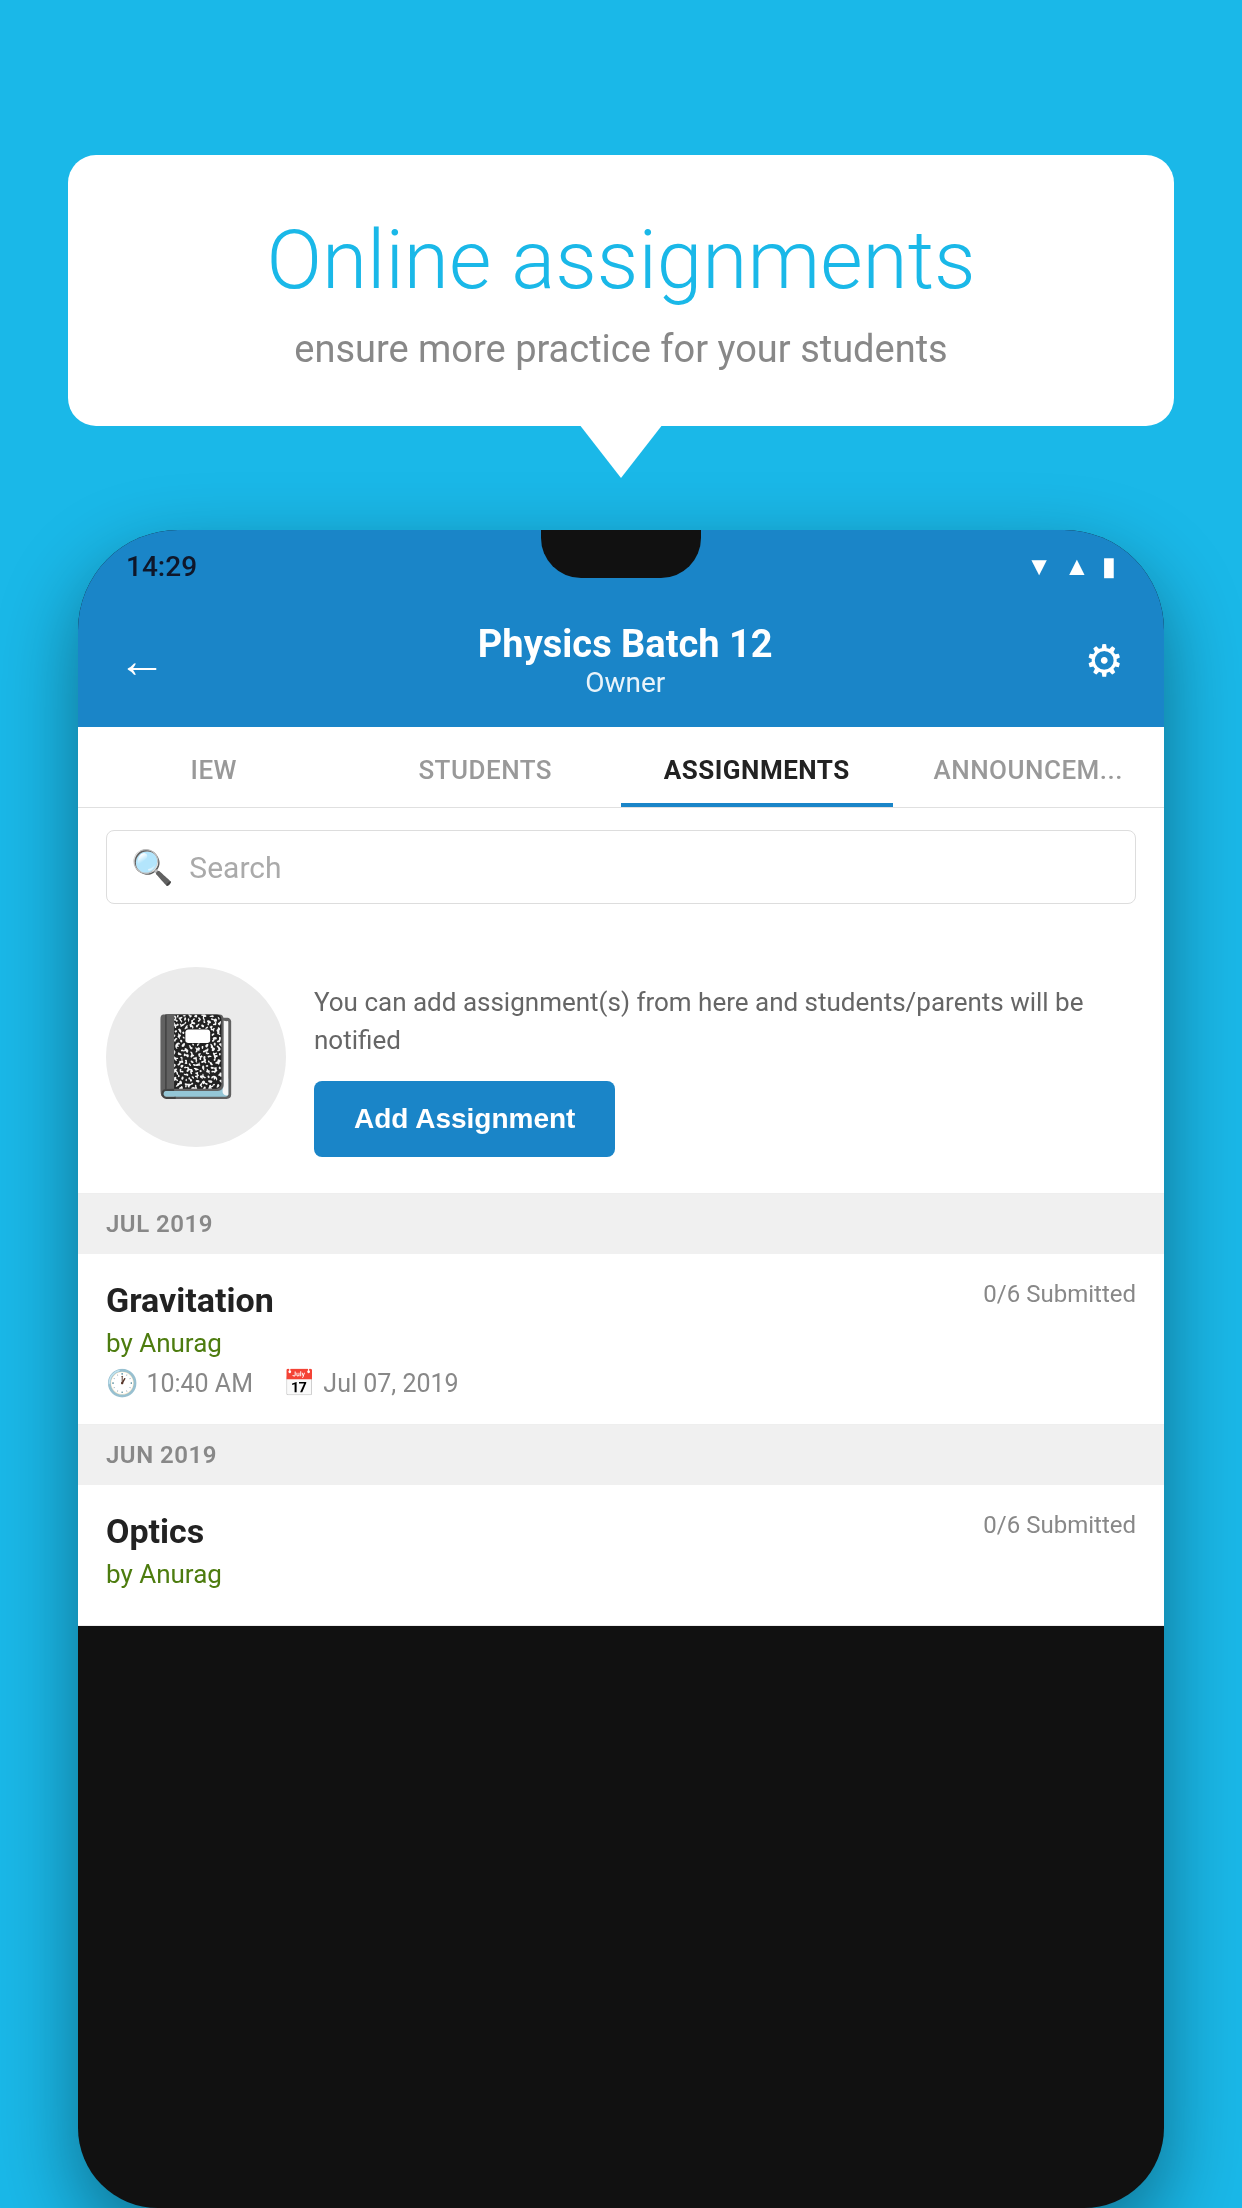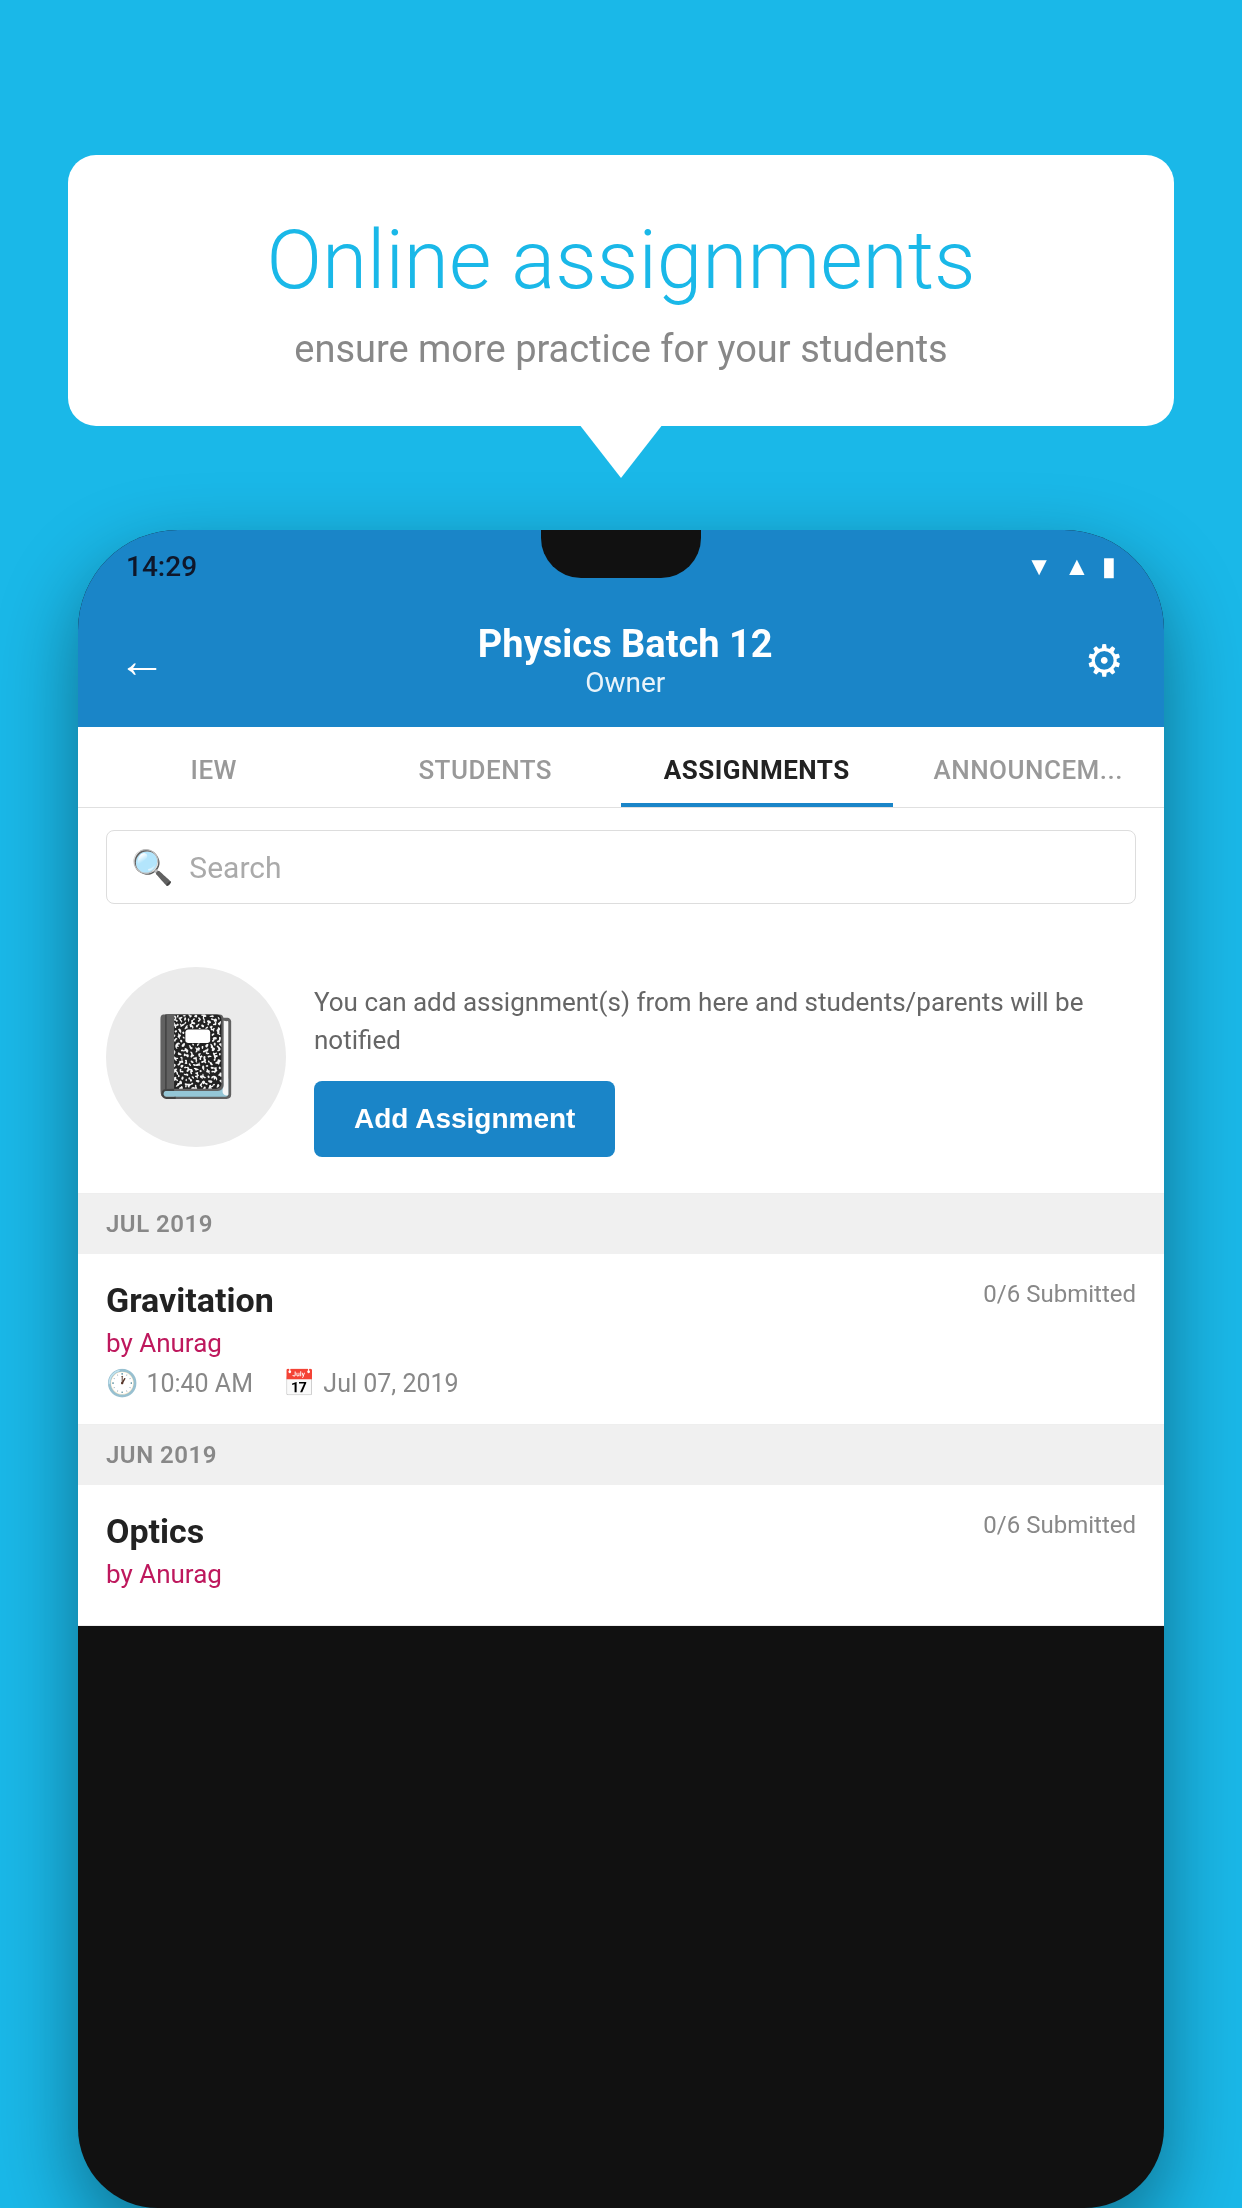--- a/index.html
+++ b/index.html
@@ -260,21 +260,21 @@
       font-size: 34px;
       font-weight: 700;
       color: #222;
     }
     .assignment-submitted {
       font-size: 24px;
       color: #888;
     }
     .assignment-author {
       font-size: 26px;
-      color: #be185d;
+      color: #4d7c0f;
       margin-bottom: 10px;
     }
     .assignment-meta {
       display: flex;
       align-items: center;
       gap: 30px;
       font-size: 25px;
       color: #888;
     }
     .meta-item {

